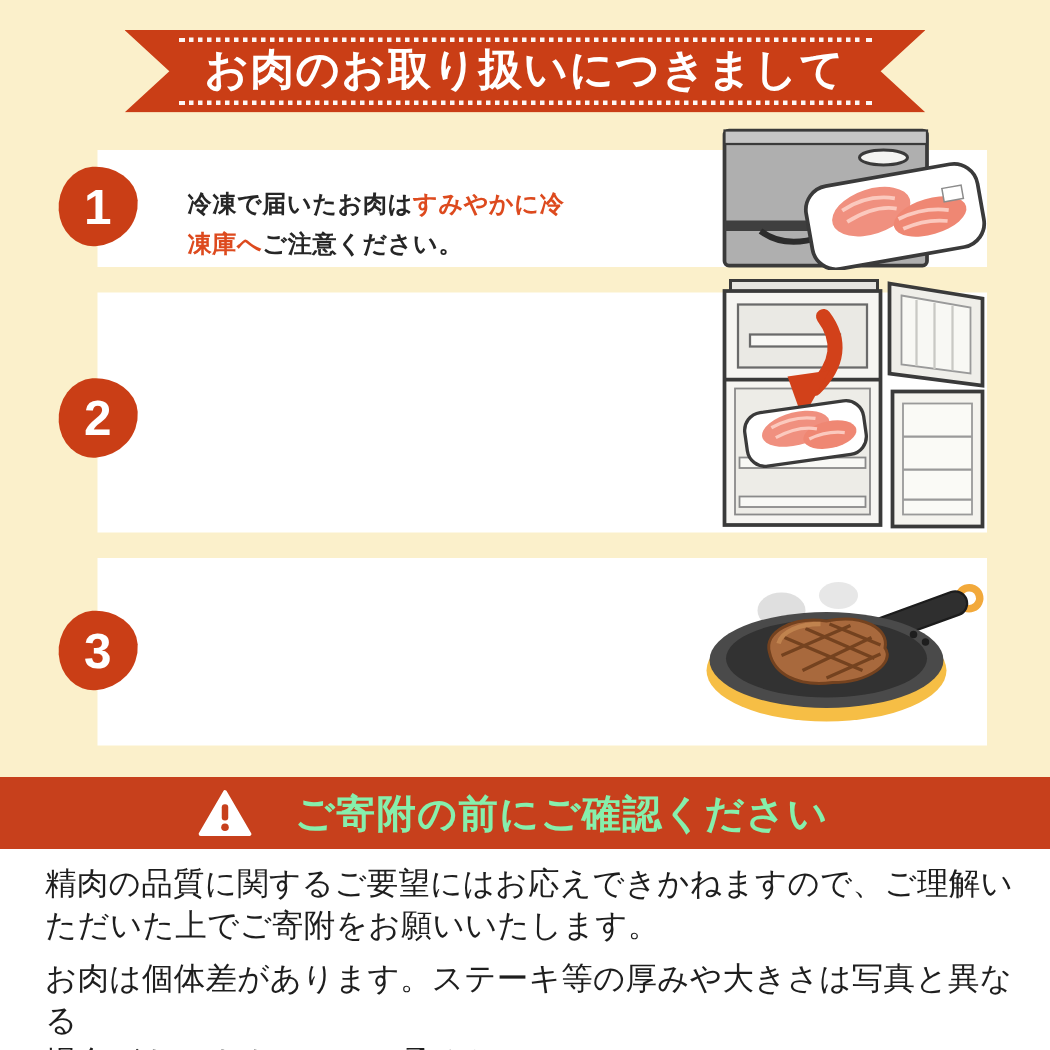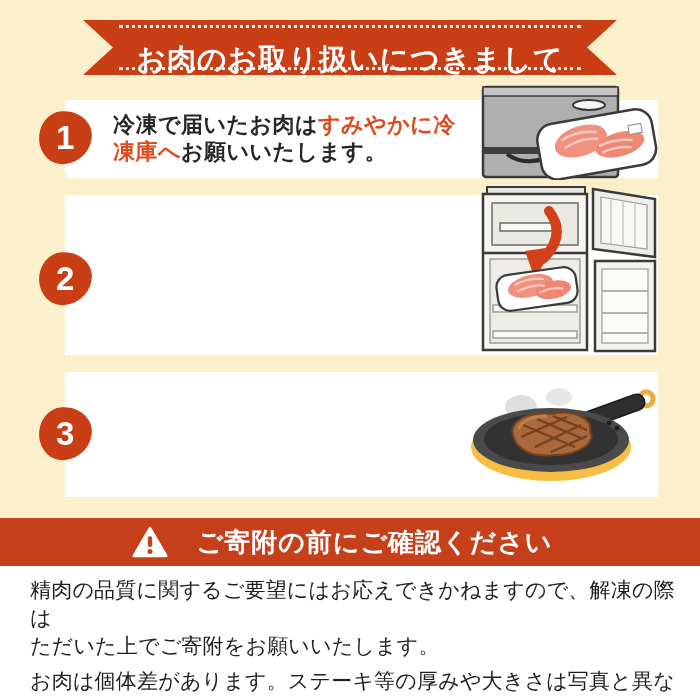--- a/index.html
+++ b/index.html
@@ -15,61 +15,61 @@
     -webkit-clip-path:polygon(0 0,100% 0,94.4% 50%,100% 100%,0 100%,5.6% 50%);
     clip-path:polygon(0 0,100% 0,94.4% 50%,100% 100%,0 100%,5.6% 50%);
   }
   .ribbon-dots{
     position:absolute;left:36px;right:36px;top:5px;bottom:5px;
     border-top:3px dotted rgba(255,255,255,.95);
     border-bottom:3px dotted rgba(255,255,255,.95);
   }
   .ribbon-title{
     position:absolute;left:0;right:0;top:50%;transform:translateY(-52%);
-    margin:13px;text-align:center;color:#fff;font-size:29px;font-weight:bold;
+    margin:0;text-align:center;color:#fff;font-size:29px;font-weight:bold;
     letter-spacing:1px;white-space:nowrap;
   }
   
   .step-box{position:absolute;left:65px;width:593px;background:#FFFFFF;}
   .step-1{top:100px;height:78px;}
   .step-2{top:195px;height:160px;}
   .step-3{top:372px;height:125px;}
   .step-badge{
     position:absolute;left:-26px;width:53px;height:53px;background:#CA3E16;
     color:#fff;font-size:33px;font-weight:bold;
     display:flex;align-items:center;justify-content:center;
     border-radius:46% 54% 57% 43% / 52% 46% 54% 48%;
     transform:rotate(-4deg);
   }
   .step-badge span{transform:rotate(4deg);}
   .badge-1{top:11px;}
   .badge-2{top:57px;}
   .badge-3{top:35px;}
   .step-text{
-    position:absolute;left:48px;width:382px;margin:0;
+    position:absolute;left:48px;width:382px;margin:12px;
     white-space:pre-line;word-break:break-all;
-    font-size:22px;line-height:27px;font-weight:600;color:#262626;
+    font-size:16px;line-height:27px;font-weight:600;color:#262626;
     letter-spacing:.5px;
   }
   .text-1{top:11px;}
   .text-2{top:16px;}
   .text-3{top:11px;}
   .hl{color:#DD4A1E;}
   
   .illus{position:absolute;z-index:3;}
   .illus-1{left:479px;top:84px;width:182px;height:96px;}
   .illus-2{left:477px;top:185px;width:185px;height:171px;}
   .illus-3{left:463px;top:381px;width:198px;height:103px;}
   
   .confirm-band{
     position:absolute;left:0;top:518px;width:700px;height:48px;background:#C7401C;
     display:flex;align-items:center;justify-content:center;gap:13px;
   }
   .confirm-title{
-    margin:16px;color:#ffffff;font-size:26px;font-weight:bold;letter-spacing:1px;white-space:nowrap;
+    margin:16px;color:#86efac;font-size:26px;font-weight:bold;letter-spacing:1px;white-space:nowrap;
   }
   .warn-icon{width:36px;height:33px;display:block;}
   
   .notes{
     position:absolute;left:0;top:566px;width:700px;height:134px;background:#FFFFFF;
     box-sizing:border-box;padding:10px 20px 0 30px;
   }
   .notes p{
     margin:0 0 7px 0;white-space:pre-line;word-break:break-all;
     font-size:21px;line-height:28px;color:#1E1E1E;letter-spacing:.2px;
@@ -84,21 +84,21 @@
     <div class="ribbon-bg"></div>
     <div class="ribbon-dots"></div>
     <h1 class="ribbon-title">お肉のお取り扱いにつきまして</h1>
   </div>
 
   <section class="step-box step-1">
     <div class="step-badge badge-1">
       <span>1</span>
     </div>
     <p class="step-text text-1"><span>冷凍で届いたお肉は</span><span class="hl">すみやかに冷
-凍庫へ</span><span>お願いいたします。</span></p>
+凍庫へ</span><span>ご注意ください。</span></p>
   </section>
 
   <section class="step-box step-2">
     <div class="step-badge badge-2">
       <span>2</span>
     </div>
   </section>
 
   <section class="step-box step-3">
     <div class="step-badge badge-3">
@@ -188,19 +188,19 @@
   <div class="confirm-band">
     <svg class="warn-icon" viewBox="0 0 40 36">
       <path d="M20 2 L38 33 L2 33 Z" fill="#FFFFFF" stroke="#FFFFFF" stroke-width="3" stroke-linejoin="round"></path>
       <rect x="17.6" y="11" width="4.8" height="12" rx="2.2" fill="#C7401C"></rect>
       <circle cx="20" cy="28" r="2.8" fill="#C7401C"></circle>
     </svg>
     <h2 class="confirm-title">ご寄附の前にご確認ください</h2>
   </div>
 
   <div class="notes">
-    <p>精肉の品質に関するご要望にはお応えできかねますので、解凍の際は
+    <p>精肉の品質に関するご要望にはお応えできかねますので、ご理解い
 ただいた上でご寄附をお願いいたします。</p>
     <p>お肉は個体差があります。ステーキ等の厚みや大きさは写真と異なる
 場合がありますのでご了承ください。</p>
   </div>
 
 </div>
 
 </body></html>

